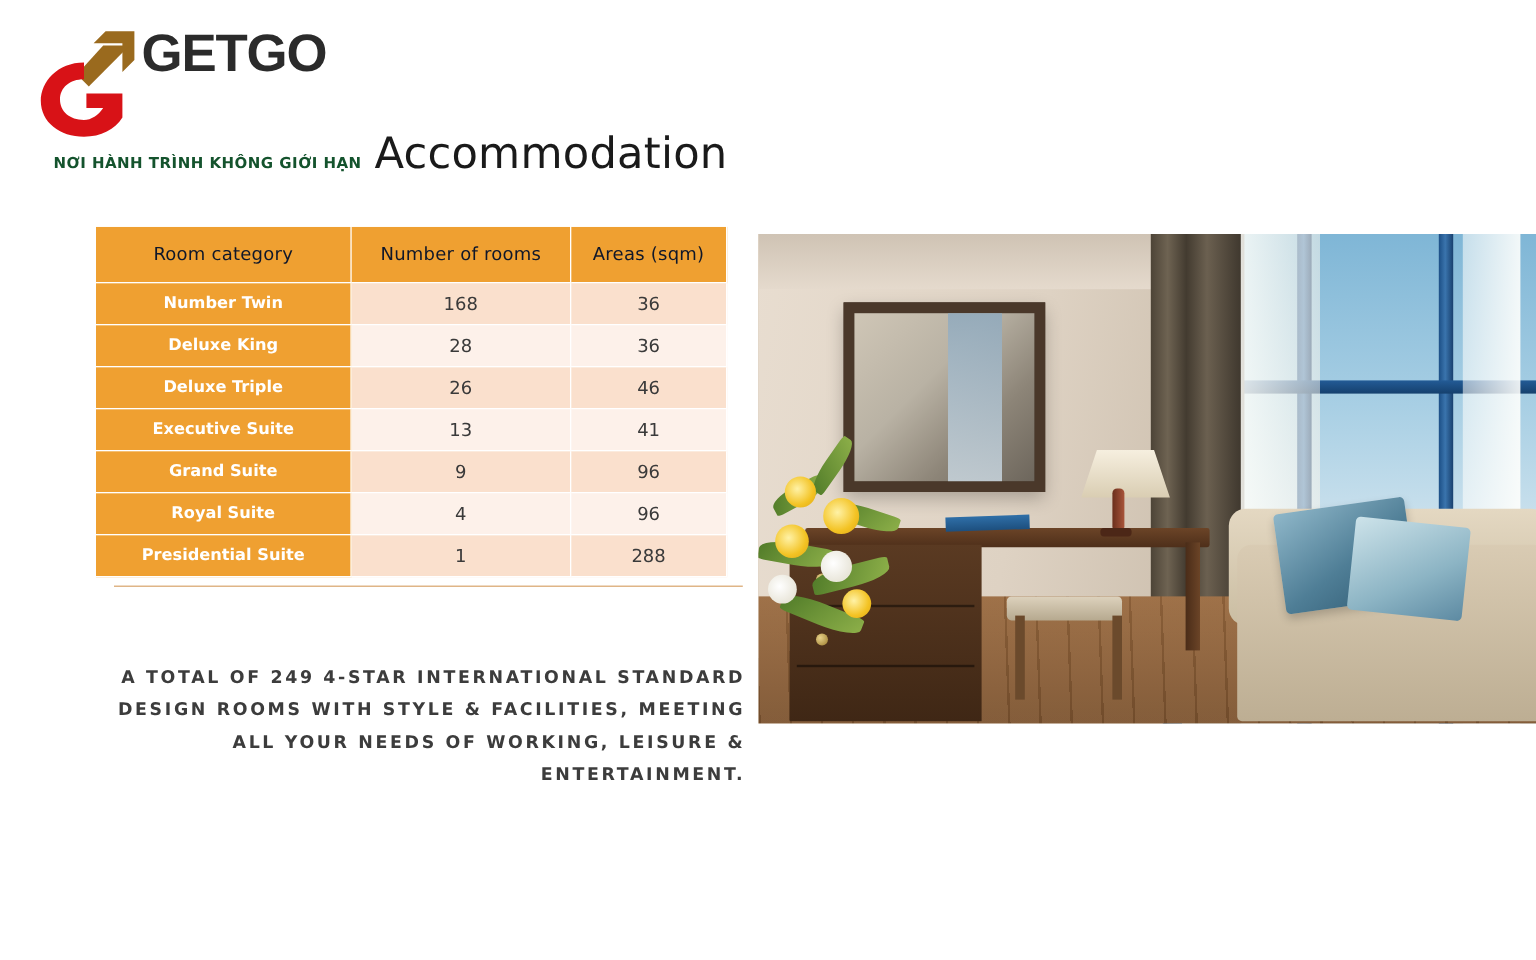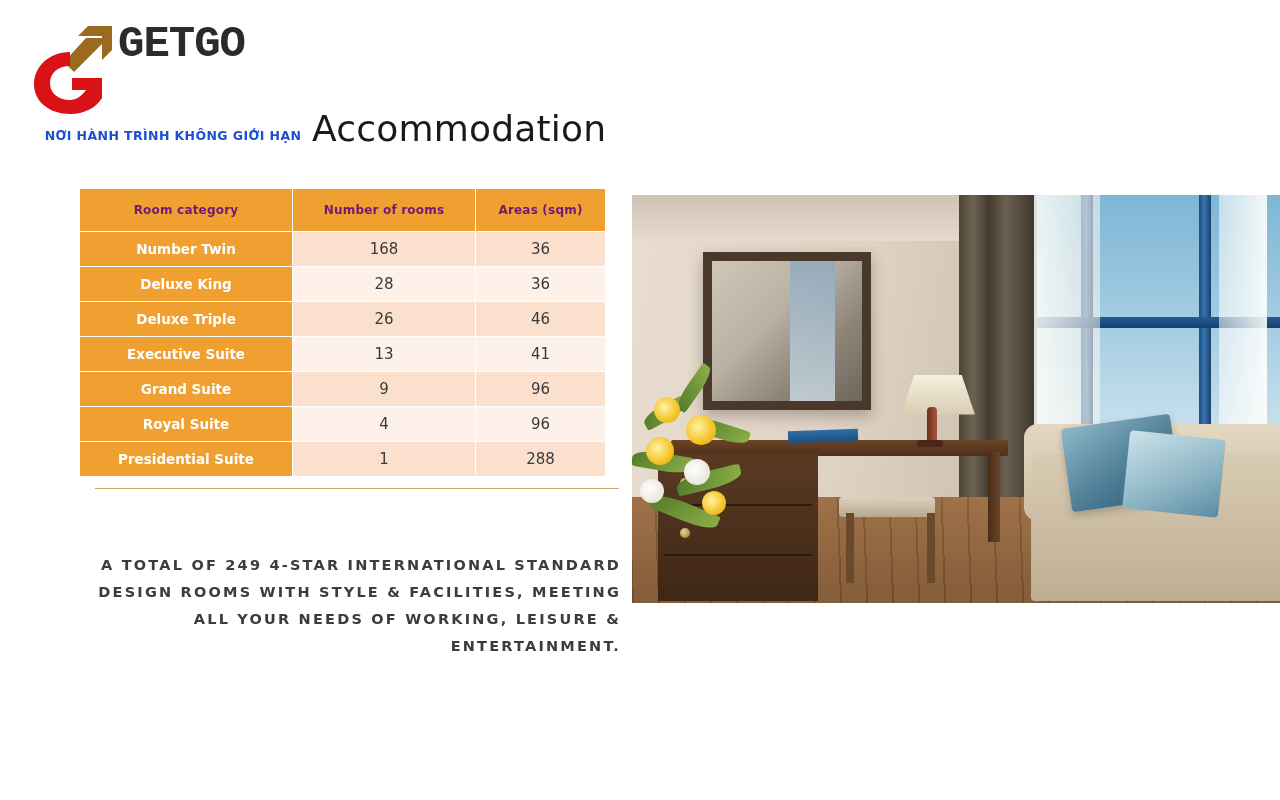--- a/index.html
+++ b/index.html
@@ -33,41 +33,41 @@
     position: relative;
     flex: 0 0 auto;
   }
   .logo-mark svg { display: block; }
   .logo-words {
     margin-left: 4px;
     line-height: 0.86;
     padding-top: 4px;
   }
   .logo-getgo {
-    font-family: Liberation Mono, monospace;
+    font-family: Liberation Sans, sans-serif;
     font-weight: bold;
     font-size: 44px;
     letter-spacing: -1px;
     color: #2b2b2b;
     display: block;
   }
   .logo-trip {
     font-family: "DejaVu Sans", sans-serif;
     font-weight: bold;
     font-size: 56px;
     letter-spacing: -1px;
     color: #d81217;
     display: block;
     margin-top: 2px;
   }
   .logo-tagline {
     font-family: "DejaVu Sans", sans-serif;
     font-size: 12.5px;
     font-weight: bold;
-    color: #1d4ed8;
+    color: #14532d;
     letter-spacing: 0.4px;
     margin-top: 10px;
     text-align: center;
     width: 100%;
   }
 
   
   .page-title {
     position: absolute;
     left: 312px;
@@ -86,23 +86,23 @@
     top: 188px;
     width: 526px;
   }
   table.rooms {
     border-collapse: collapse;
     width: 100%;
     table-layout: fixed;
   }
   table.rooms th {
     background: #efa031;
-    color: #701a75;
-    font-size: 12px;
-    font-weight: bold;
+    color: #0f172a;
+    font-size: 15px;
+    font-weight: normal;
     padding: 14px 6px;
     border: 1px solid #ffffff;
     font-family: "DejaVu Sans", sans-serif;
     letter-spacing: 0.2px;
   }
   table.rooms td {
     font-size: 15px;
     padding: 6px 6px;
     border: 1px solid #ffffff;
     text-align: center;

